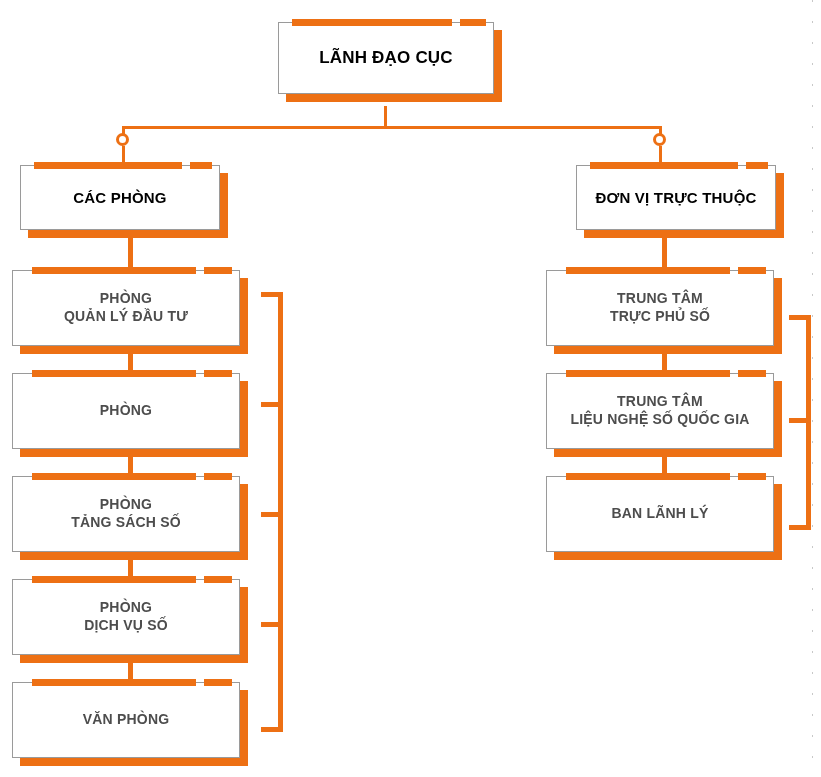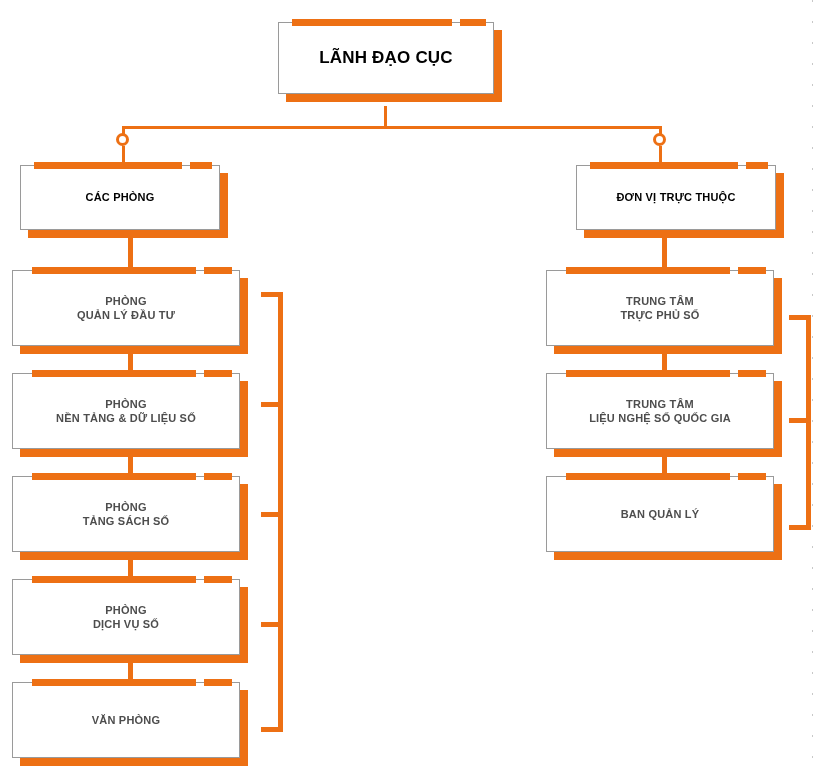--- a/index.html
+++ b/index.html
@@ -69,22 +69,22 @@
     font-weight: bold;
     letter-spacing: 0.2px;
     line-height: 1.28;
     padding: 0 8px;
     box-sizing: border-box;
   }
   .node .label .ln { display: block; white-space: nowrap; }
 
   
   .node.head .label { color: #000000; font-size: 17px; }
-  .node.sub  .label { color: #000000; font-size: 11px; }
-  .node.leaf .label { color: #4d4d4d; font-size: 11px; }
+  .node.sub  .label { color: #000000; font-size: 15px; }
+  .node.leaf .label { color: #4d4d4d; font-size: 14px; }
 
   
   .vline {
     position: absolute;
     width: 5px;
     background: #ED7014;
   }
   .hline {
     position: absolute;
     height: 3px;
@@ -186,21 +186,20 @@
     </div>
   </div>
 
   <div class="node leaf" style="left:12px; top:373px; width:228px; height:76px;">
     <div class="shadow"></div>
     <div class="card"></div>
     <div class="bar-main" style="left:20px; width:164px;"></div>
     <div class="bar-stub" style="left:192px; width:28px;"></div>
     <div class="label">
       <span class="ln">PHÒNG</span>
-      <span class="ln">NỀN TẢNG &amp; DỮ LIỆU SỐ</span>
     </div>
   </div>
 
   <div class="node leaf" style="left:12px; top:476px; width:228px; height:76px;">
     <div class="shadow"></div>
     <div class="card"></div>
     <div class="bar-main" style="left:20px; width:164px;"></div>
     <div class="bar-stub" style="left:192px; width:28px;"></div>
     <div class="label">
       <span class="ln">PHÒNG</span>
@@ -275,21 +274,21 @@
       <span class="ln">LIỆU NGHỆ SỐ QUỐC GIA</span>
     </div>
   </div>
 
   <div class="node leaf" style="left:546px; top:476px; width:228px; height:76px;">
     <div class="shadow"></div>
     <div class="card"></div>
     <div class="bar-main" style="left:20px; width:164px;"></div>
     <div class="bar-stub" style="left:192px; width:28px;"></div>
     <div class="label">
-      <span class="ln">BAN QUẢN LÝ</span>
+      <span class="ln">BAN LÃNH LÝ</span>
     </div>
   </div>
 
   <div class="vline" style="left:662px; top:238px; height:32px;"></div>
   <div class="vline" style="left:662px; top:354px; height:19px;"></div>
   <div class="vline" style="left:662px; top:457px; height:19px;"></div>
 
   <div class="bracket" style="left:806px; top:315px; height:215px;">
     <div class="spine"></div>
     <div class="arm" style="top:0px;"></div>

